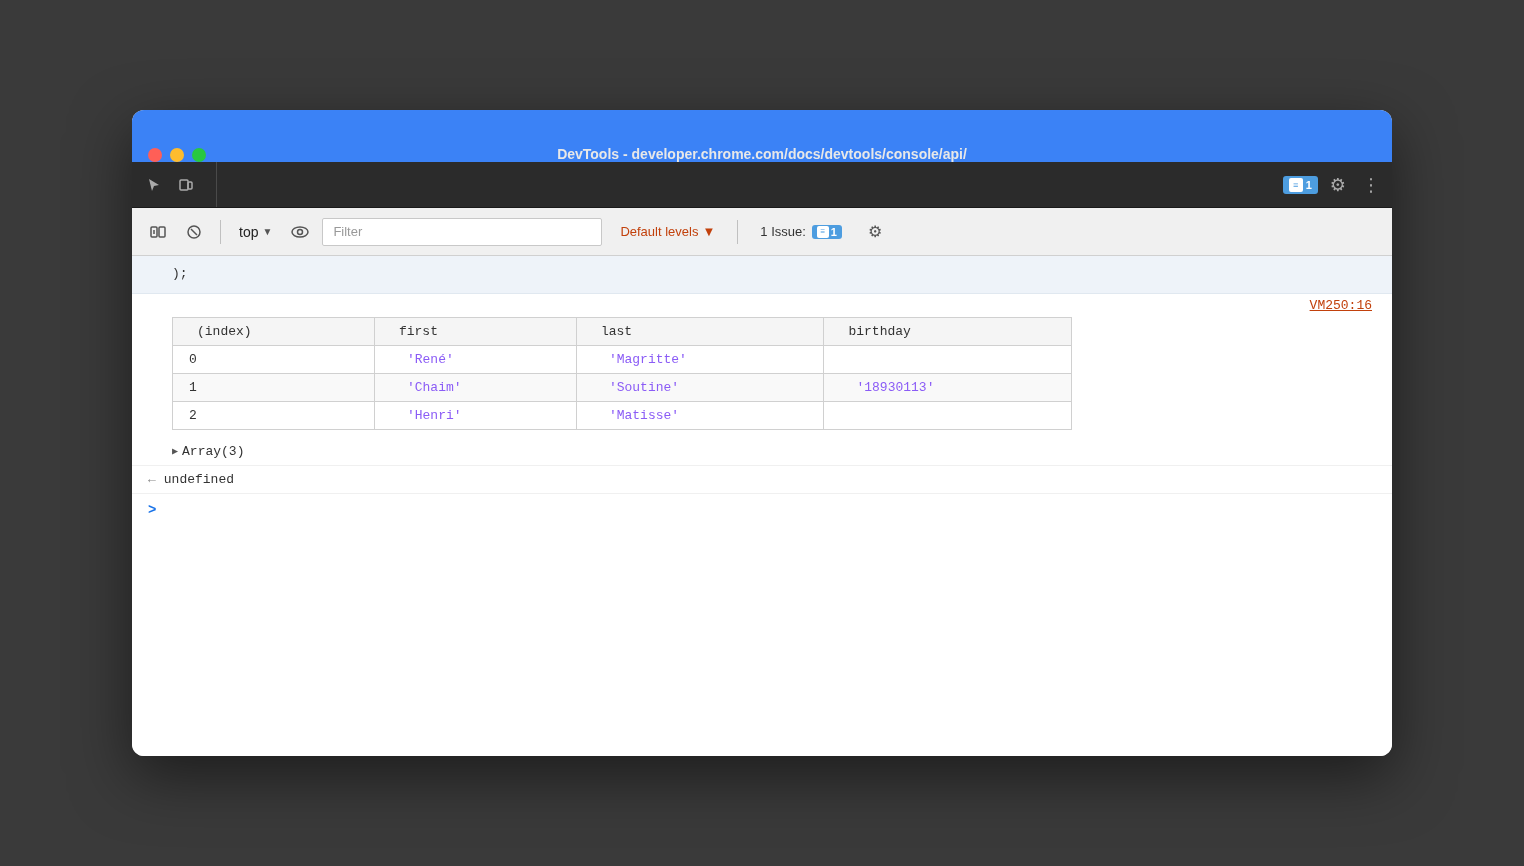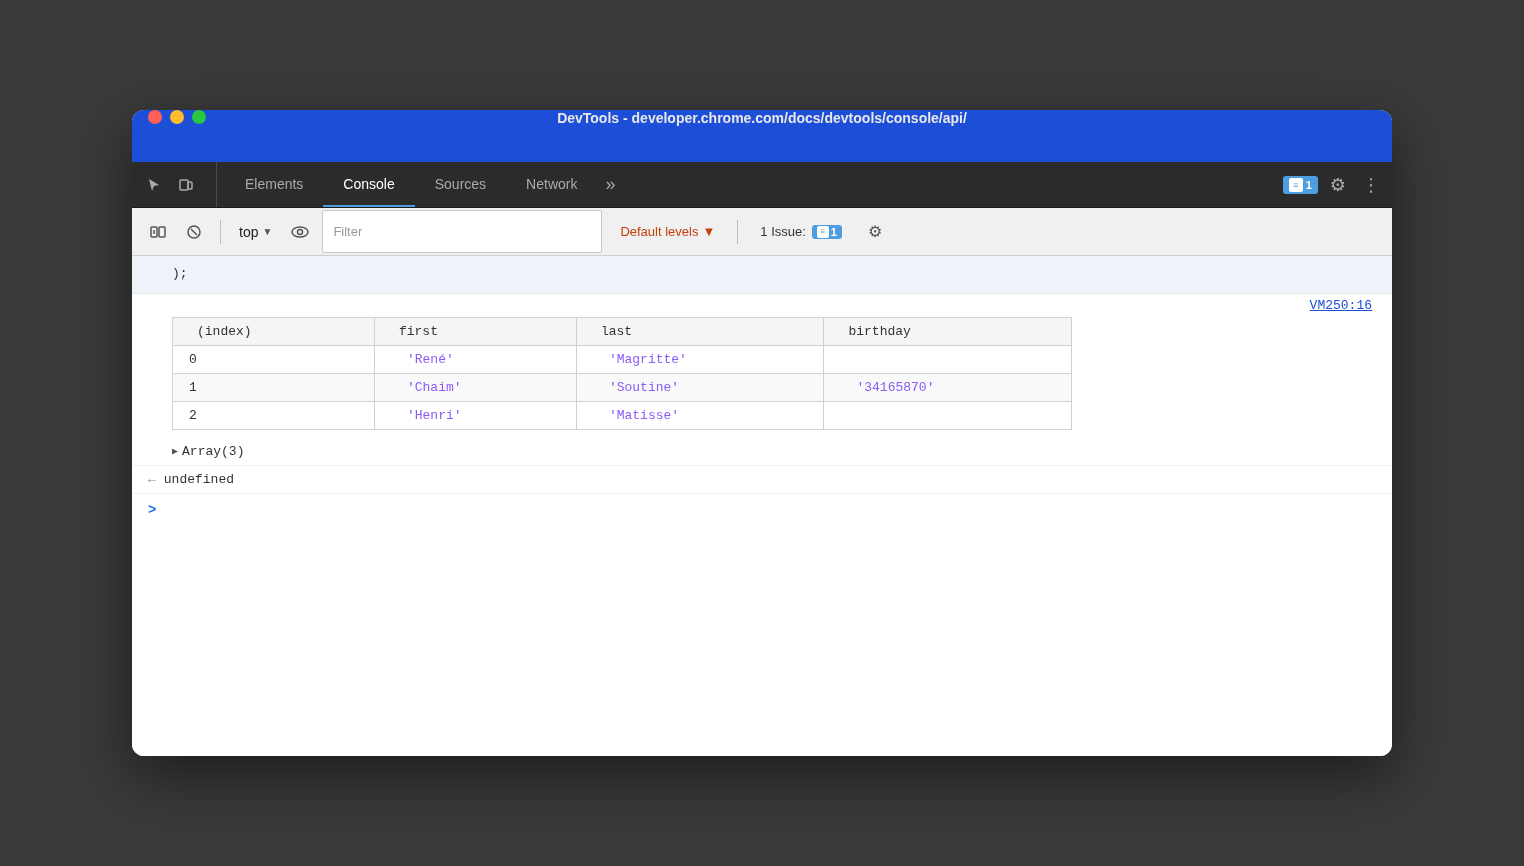--- a/index.html
+++ b/index.html
@@ -16,24 +16,24 @@
     .window {
       width: 1260px;
       background: #f5f5f5;
       border-radius: 12px;
       overflow: hidden;
       box-shadow: 0 20px 60px rgba(0,0,0,0.5);
     }
 
     
     .titlebar {
-      background: #1d4ed8;
+      background: #3b82f6;
       height: 52px;
       display: flex;
-      align-items: flex-start;
+      align-items: flex-end;
       padding: 0 16px;
       position: relative;
     }
 
     .titlebar-buttons {
       display: flex;
       gap: 8px;
       align-items: center;
     }
 
@@ -222,21 +222,21 @@
       align-items: center;
       justify-content: center;
       color: #555;
       cursor: pointer;
       font-size: 16px;
     }
 
     .filter-input {
       flex: 1;
       max-width: 280px;
-      height: 43px;
+      height: 28px;
       border: 1px solid #c8c8c8;
       border-radius: 2px;
       padding: 0 10px;
       font-size: 13px;
       background: white;
       color: #333;
       outline: none;
     }
 
     .filter-input::placeholder { color: #999; }
@@ -310,21 +310,21 @@
 
     .console-code-block .code-line {
       display: block;
     }
 
     .vm-link {
       display: block;
       text-align: right;
       padding: 4px 20px;
       font-size: 13px;
-      color: #1d4ed8;
+      color: #c2410c;
       text-decoration: underline;
       cursor: pointer;
     }
 
     
     .console-table {
       margin: 0 16px 8px 40px;
       border-collapse: collapse;
       font-size: 13px;
       font-family: 'Courier New', Courier, monospace;
@@ -427,37 +427,20 @@
         </svg>
       </div>
       <div class="icon-btn">
         <svg width="16" height="16" viewBox="0 0 16 16" fill="none" stroke="currentColor" stroke-width="1.5">
           <rect x="2" y="3" width="8" height="10" rx="1"></rect>
           <rect x="10" y="5" width="4" height="7" rx="1"></rect>
         </svg>
       </div>
     </div>
 
-    <div class="tabs">
-      <div class="tab">
-        <span>Elements</span>
-      </div>
-      <div class="tab active">
-        <span>Console</span>
-      </div>
-      <div class="tab">
-        <span>Sources</span>
-      </div>
-      <div class="tab">
-        <span>Network</span>
-      </div>
-      <div class="tab-more">
-        <span>»</span>
-      </div>
-    </div>
 
     <div class="tabbar-right">
       <div class="issues-badge">
         <span class="issues-badge-icon"></span>
         <span>1</span>
       </div>
       <div class="gear-icon-btn">⚙</div>
       <div class="dots-btn">⋮</div>
     </div>
   </div>
@@ -534,21 +517,21 @@
         <tr>
           <td>0</td>
           <td><span class="string-val">'René'</span></td>
           <td><span class="string-val">'Magritte'</span></td>
           <td></td>
         </tr>
         <tr>
           <td>1</td>
           <td><span class="string-val">'Chaim'</span></td>
           <td><span class="string-val">'Soutine'</span></td>
-          <td><span class="string-val">'34165870'</span></td>
+          <td><span class="string-val">'18930113'</span></td>
         </tr>
         <tr>
           <td>2</td>
           <td><span class="string-val">'Henri'</span></td>
           <td><span class="string-val">'Matisse'</span></td>
           <td></td>
         </tr>
       </tbody>
     </table>
 

